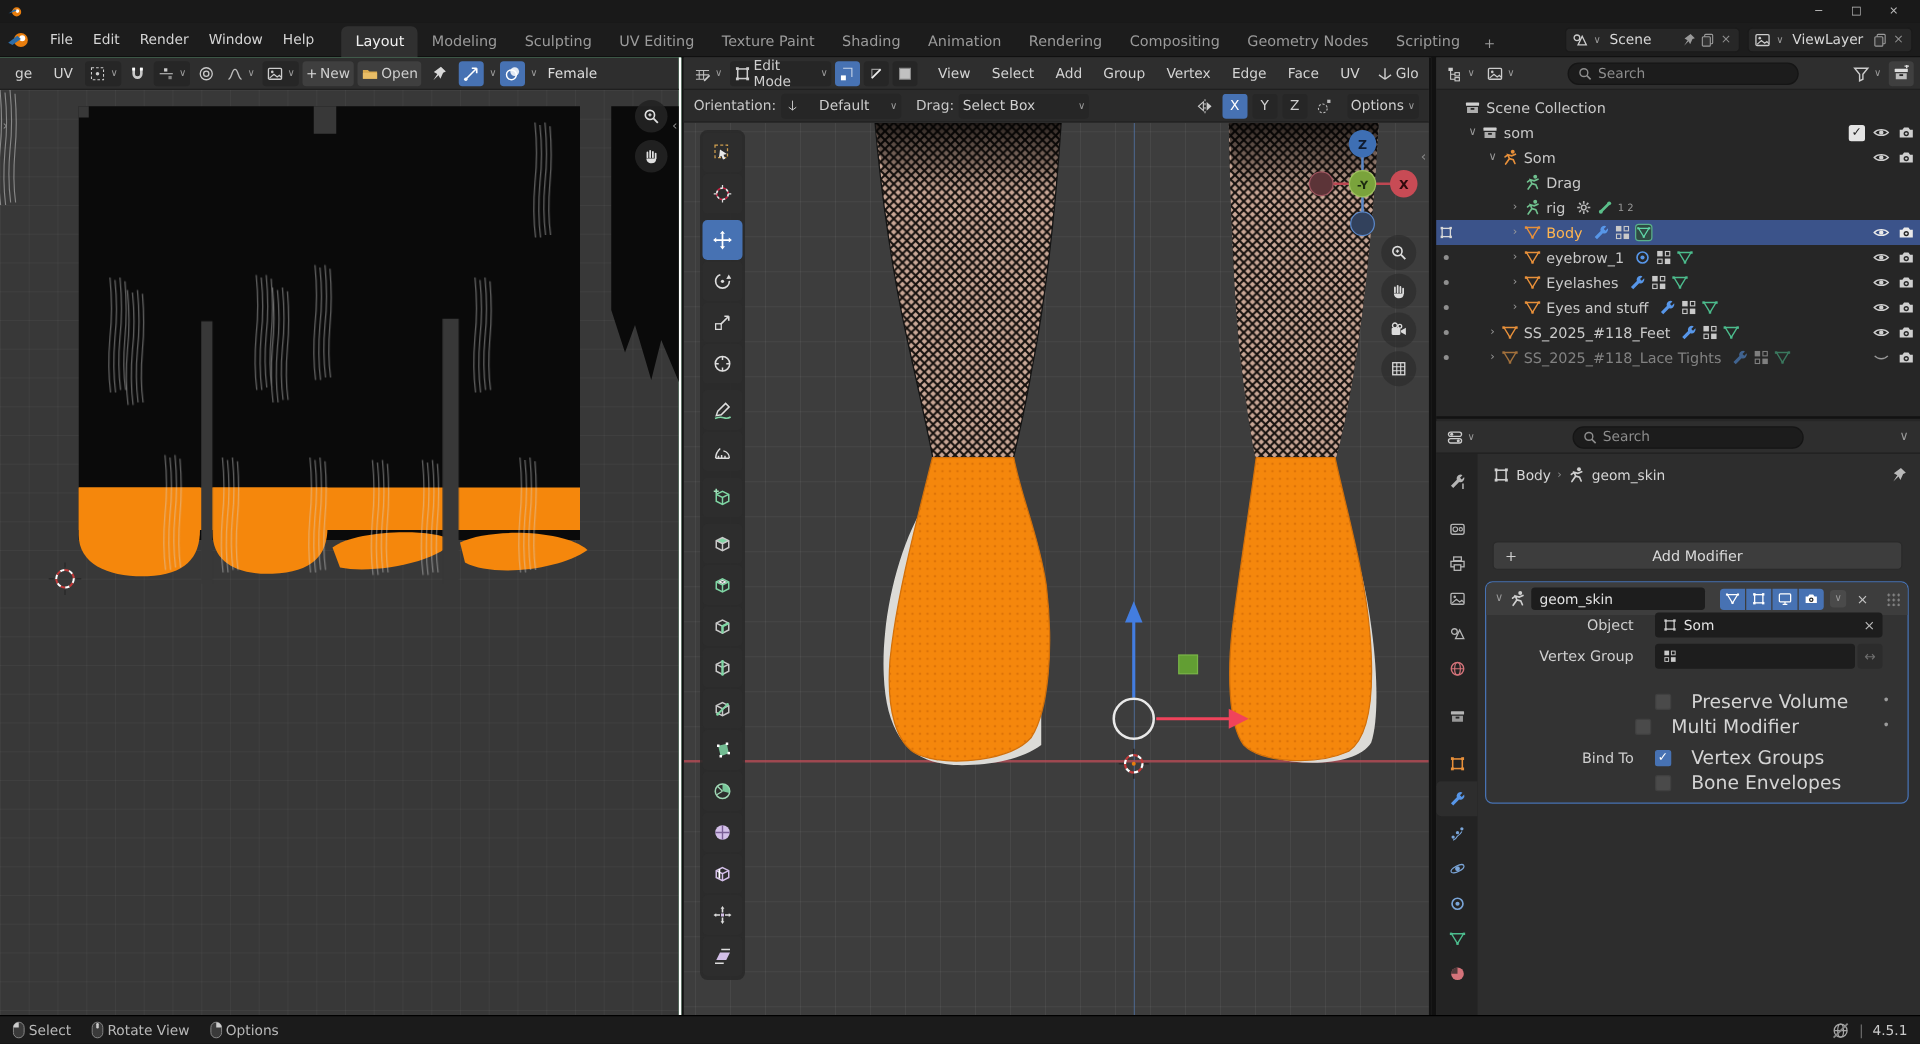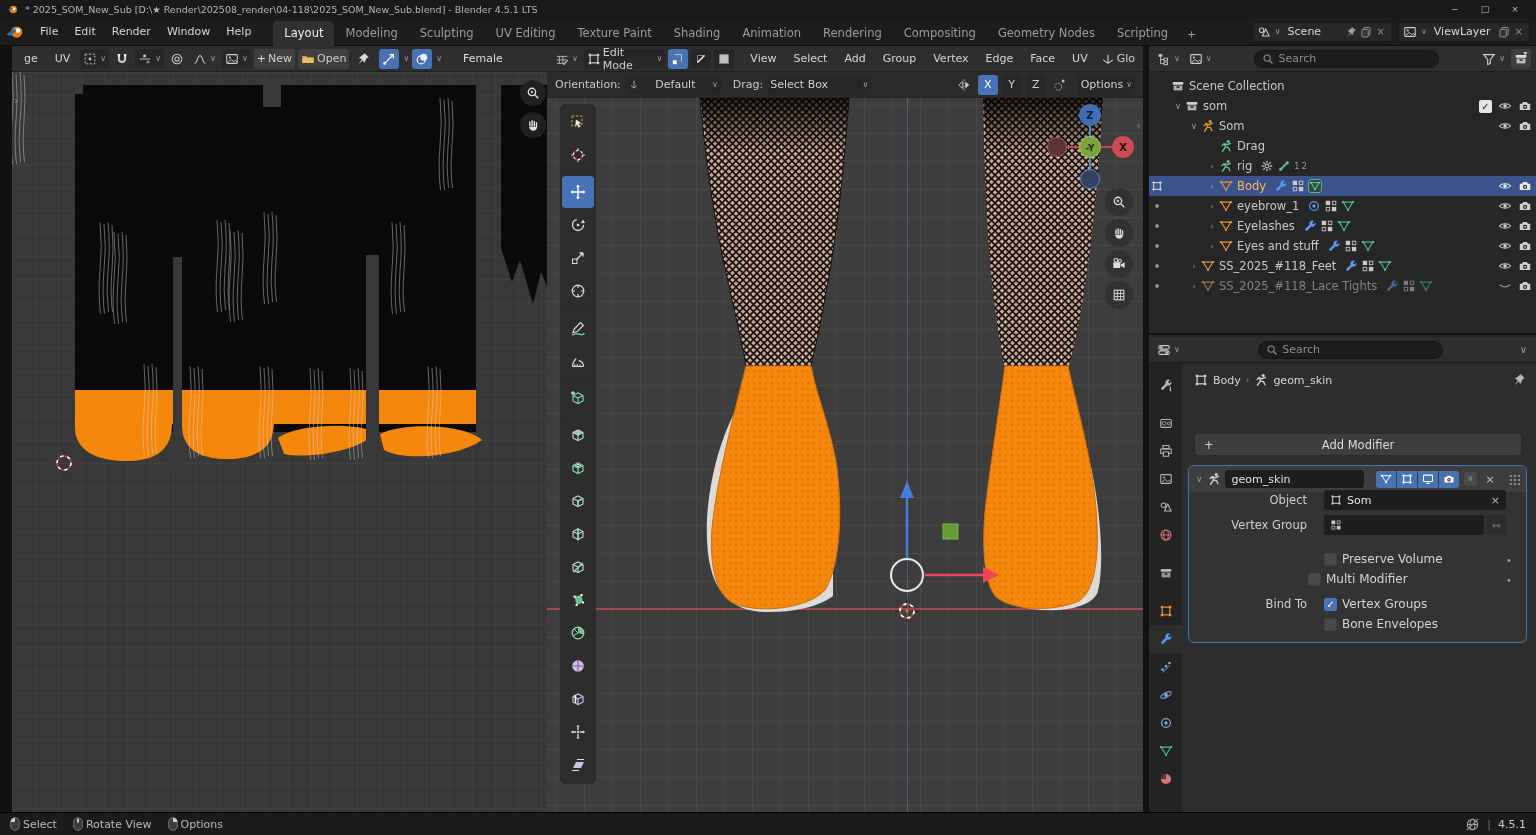--- a/index.html
+++ b/index.html
@@ -28,21 +28,21 @@
 .selgrp .lbl{color:#d8d8d8;padding:0 4px;min-width:58px}
 .gbtn{color:#8f8f8f;font-size:10px;padding:0 2px}
 
 .ehead{height:26px;background:#2e2e2e;display:flex;align-items:center;padding:0 5px;gap:3px;border-bottom:1px solid #1f1f1f}
 .hbtn{display:inline-flex;align-items:center;gap:2px;height:20px;padding:0 3px;border-radius:3px;color:#cfcfcf}
 .hbtn.dark{background:#262626}
 .hbtn.blue{background:#4772b3;color:#fff}
 .hbtn.gray{background:#3f3f3f}
 .hmenu{padding:3px 7px;color:#d4d4d4}
 
-.uv{position:absolute;left:12px;top:46px;width:545px;height:766px;background:#86efac;border-right:2px solid #5eead4}
+.uv{position:absolute;left:0;top:46px;width:545px;height:766px;background:#86efac;border-right:2px solid #ffffff}
 .uv-canvas{position:absolute;left:0;top:26px;right:0;bottom:0;background-color:#383838;background-image:linear-gradient(rgba(255,255,255,.035) 1px,transparent 1px),linear-gradient(90deg,rgba(255,255,255,.035) 1px,transparent 1px);background-size:23px 23px;overflow:hidden}
 .fab{position:absolute;width:26px;height:26px;border-radius:50%;background:rgba(35,35,35,.92);display:flex;align-items:center;justify-content:center;color:#e0e0e0}
 .edgechv{position:absolute;color:#8a8a8a;font-size:11px}
 
 .vp{position:absolute;left:547px;top:46px;width:598px;height:766px;background:#3d3d3d;border-right:2px solid #121212}
 .vp-h2{height:26px;background:#2b2b2b;display:flex;align-items:center;padding:0 8px;gap:4px;border-bottom:1px solid #222;color:#c9c9c9}
 .vp-canvas{position:absolute;left:0;top:52px;right:0;bottom:0;background-color:#3d3d3d;background-image:linear-gradient(rgba(255,255,255,.05) 1px,transparent 1px),linear-gradient(90deg,rgba(255,255,255,.05) 1px,transparent 1px);background-size:28px 28px;background-position:9px 7px;overflow:hidden}
 .axis-x{position:absolute;left:0;right:0;top:510px;height:1.5px;background:rgba(190,75,85,.75)}
 .axis-z{position:absolute;top:0;bottom:0;left:360px;width:1px;background:rgba(85,125,185,.55)}
 .ovl{position:absolute;left:73px;top:9px;color:#d6d6d6;font-size:12px;line-height:17px;text-shadow:0 1px 2px rgba(0,0,0,.6)}
@@ -87,21 +87,21 @@
 .mtg:first-of-type{border-radius:3px 0 0 3px}
 .mtgs{display:flex;gap:1px;margin-left:8px}
 .mx{color:#c3c3c3;font-size:11px;padding:0 4px}
 .drag{width:12px;height:11px;background-image:radial-gradient(#8a8a8a 1px,transparent 1.1px);background-size:4px 4px;margin-left:6px}
 .mrow{position:absolute;display:flex;align-items:center}
 .mlabel{position:absolute;text-align:right;width:118px;color:#cfcfcf;font-size:11.5px}
 .fld{background:#1d1d1d;border-radius:3px;height:20px;display:flex;align-items:center;padding:0 6px;gap:5px;color:#e3e3e3}
 .fld .fx{margin-left:auto;color:#b9b9b9}
 .ckb{width:13px;height:13px;border-radius:2px;background:#4a4a4a;border:1px solid #404040;flex:none;display:flex;align-items:center;justify-content:center;color:#fff;font-size:10px}
 .ckb.on{background:#4772b3;border-color:#4772b3}
-.cklb{margin-left:5px;color:#d4d4d4;font-size:12px}
+.cklb{margin-left:16px;color:#d4d4d4;font-size:15px}
 .adot{position:absolute;right:14px;color:#9c9c9c;font-size:10px}
 
 .status{position:absolute;left:0;right:0;bottom:0;height:23px;background:#1b1b1b;border-top:1px solid #000;display:flex;align-items:center;padding:0 10px;color:#b9b9b9}
 .km{display:flex;align-items:center;gap:3px;margin-right:16px}
 .status .right{margin-left:auto;display:flex;align-items:center;gap:7px;color:#c9c9c9}
 .vline{color:#6f6f6f}
 </style>
 </head>
 <body>
 
@@ -235,21 +235,20 @@
         </symbol>
 </defs>
 </svg>
 
 <div class="titlebar">
   <svg class="logo" viewBox="0 0 16 16">
         <circle cx="9" cy="8" r="4.5" fill="#e87d0d"></circle>
         <circle cx="9.8" cy="7.2" r="1.8" fill="#fff"></circle>
         <path d="M1 9.5L7 5.5L9 7Z" fill="#2d6da8"></path>
       </svg>
-  <span>* 2025_SOM_New_Sub [D:\★ Render\202508_render\04-118\2025_SOM_New_Sub.blend] - Blender 4.5.1 LTS</span>
   <div class="wbtns">
     <span class="wbtn">−</span>
     <span class="wbtn">□</span>
     <span class="wbtn">×</span>
   </div>
 </div>
 
 <div class="topbar">
   <svg class="logo" viewBox="0 0 16 16">
         <circle cx="9.5" cy="8" r="5" fill="#e87d0d"></circle>
@@ -380,21 +379,21 @@
           </svg>
     </span>
         <span class="chv">∨</span>
     <span class="hbtn blue">
       <svg class="ic i14" viewBox="0 0 16 16">
             <circle cx="7" cy="9" r="4.5" fill="none" stroke="#fff" stroke-width="1.3"></circle>
             <circle cx="10" cy="6" r="4" fill="#fff" opacity=".85"></circle>
           </svg>
     </span>
         <span class="chv">∨</span>
-    <span style="margin-left:18px;color:#ddd;white-space:nowrap;overflow:hidden">Female</span>
+    <span style="margin-left:5px;color:#ddd;white-space:nowrap;overflow:hidden">Female</span>
   </div>
   <div class="uv-canvas">
     <svg width="545" height="740" viewBox="0 0 545 740">
       <g id="uvblack">
         <rect x="63" y="13" width="401" height="347" fill="#0a0a0a"></rect>
         <path d="M489 13H545V238L529 200L521 232L508 188L500 210L489 176Z" fill="#0a0a0a"></path>
         <rect x="251" y="13" width="18" height="22" fill="#383838"></rect>
         <rect x="63" y="13" width="8" height="9" fill="#383838"></rect>
       </g>
       <g fill="#f5870c">

